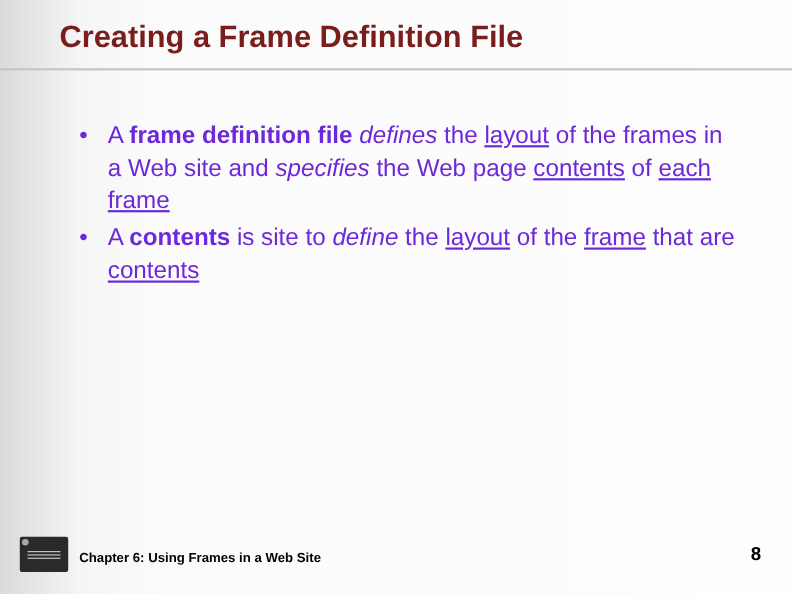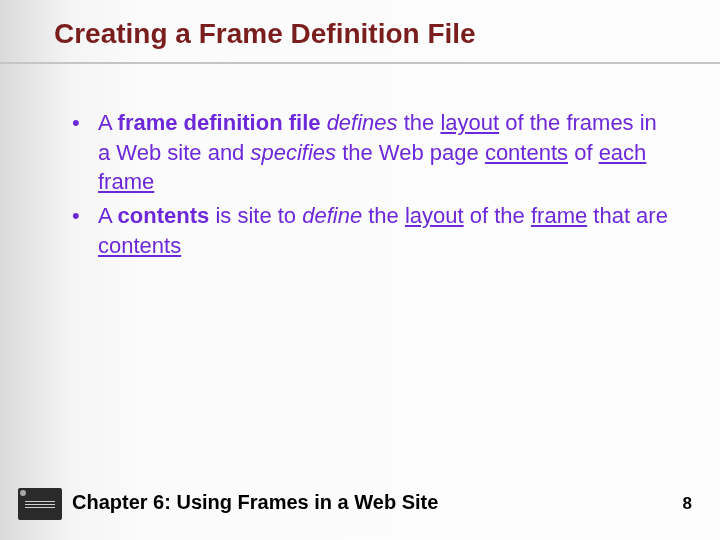--- a/index.html
+++ b/index.html
@@ -88,21 +88,21 @@
     background: #a8a8a8;
     border-radius: 50%;
     position: absolute;
     left: 2px;
     top: 2px;
   }
   .footer-text {
     position: absolute;
     left: 72px;
     bottom: 6px;
-    font-size: 20px;
+    font-size: 12px;
     font-weight: bold;
     color: #000;
   }
   .page-num {
     position: absolute;
     right: 28px;
     bottom: 6px;
     font-size: 17px;
     font-weight: bold;
     color: #000;

